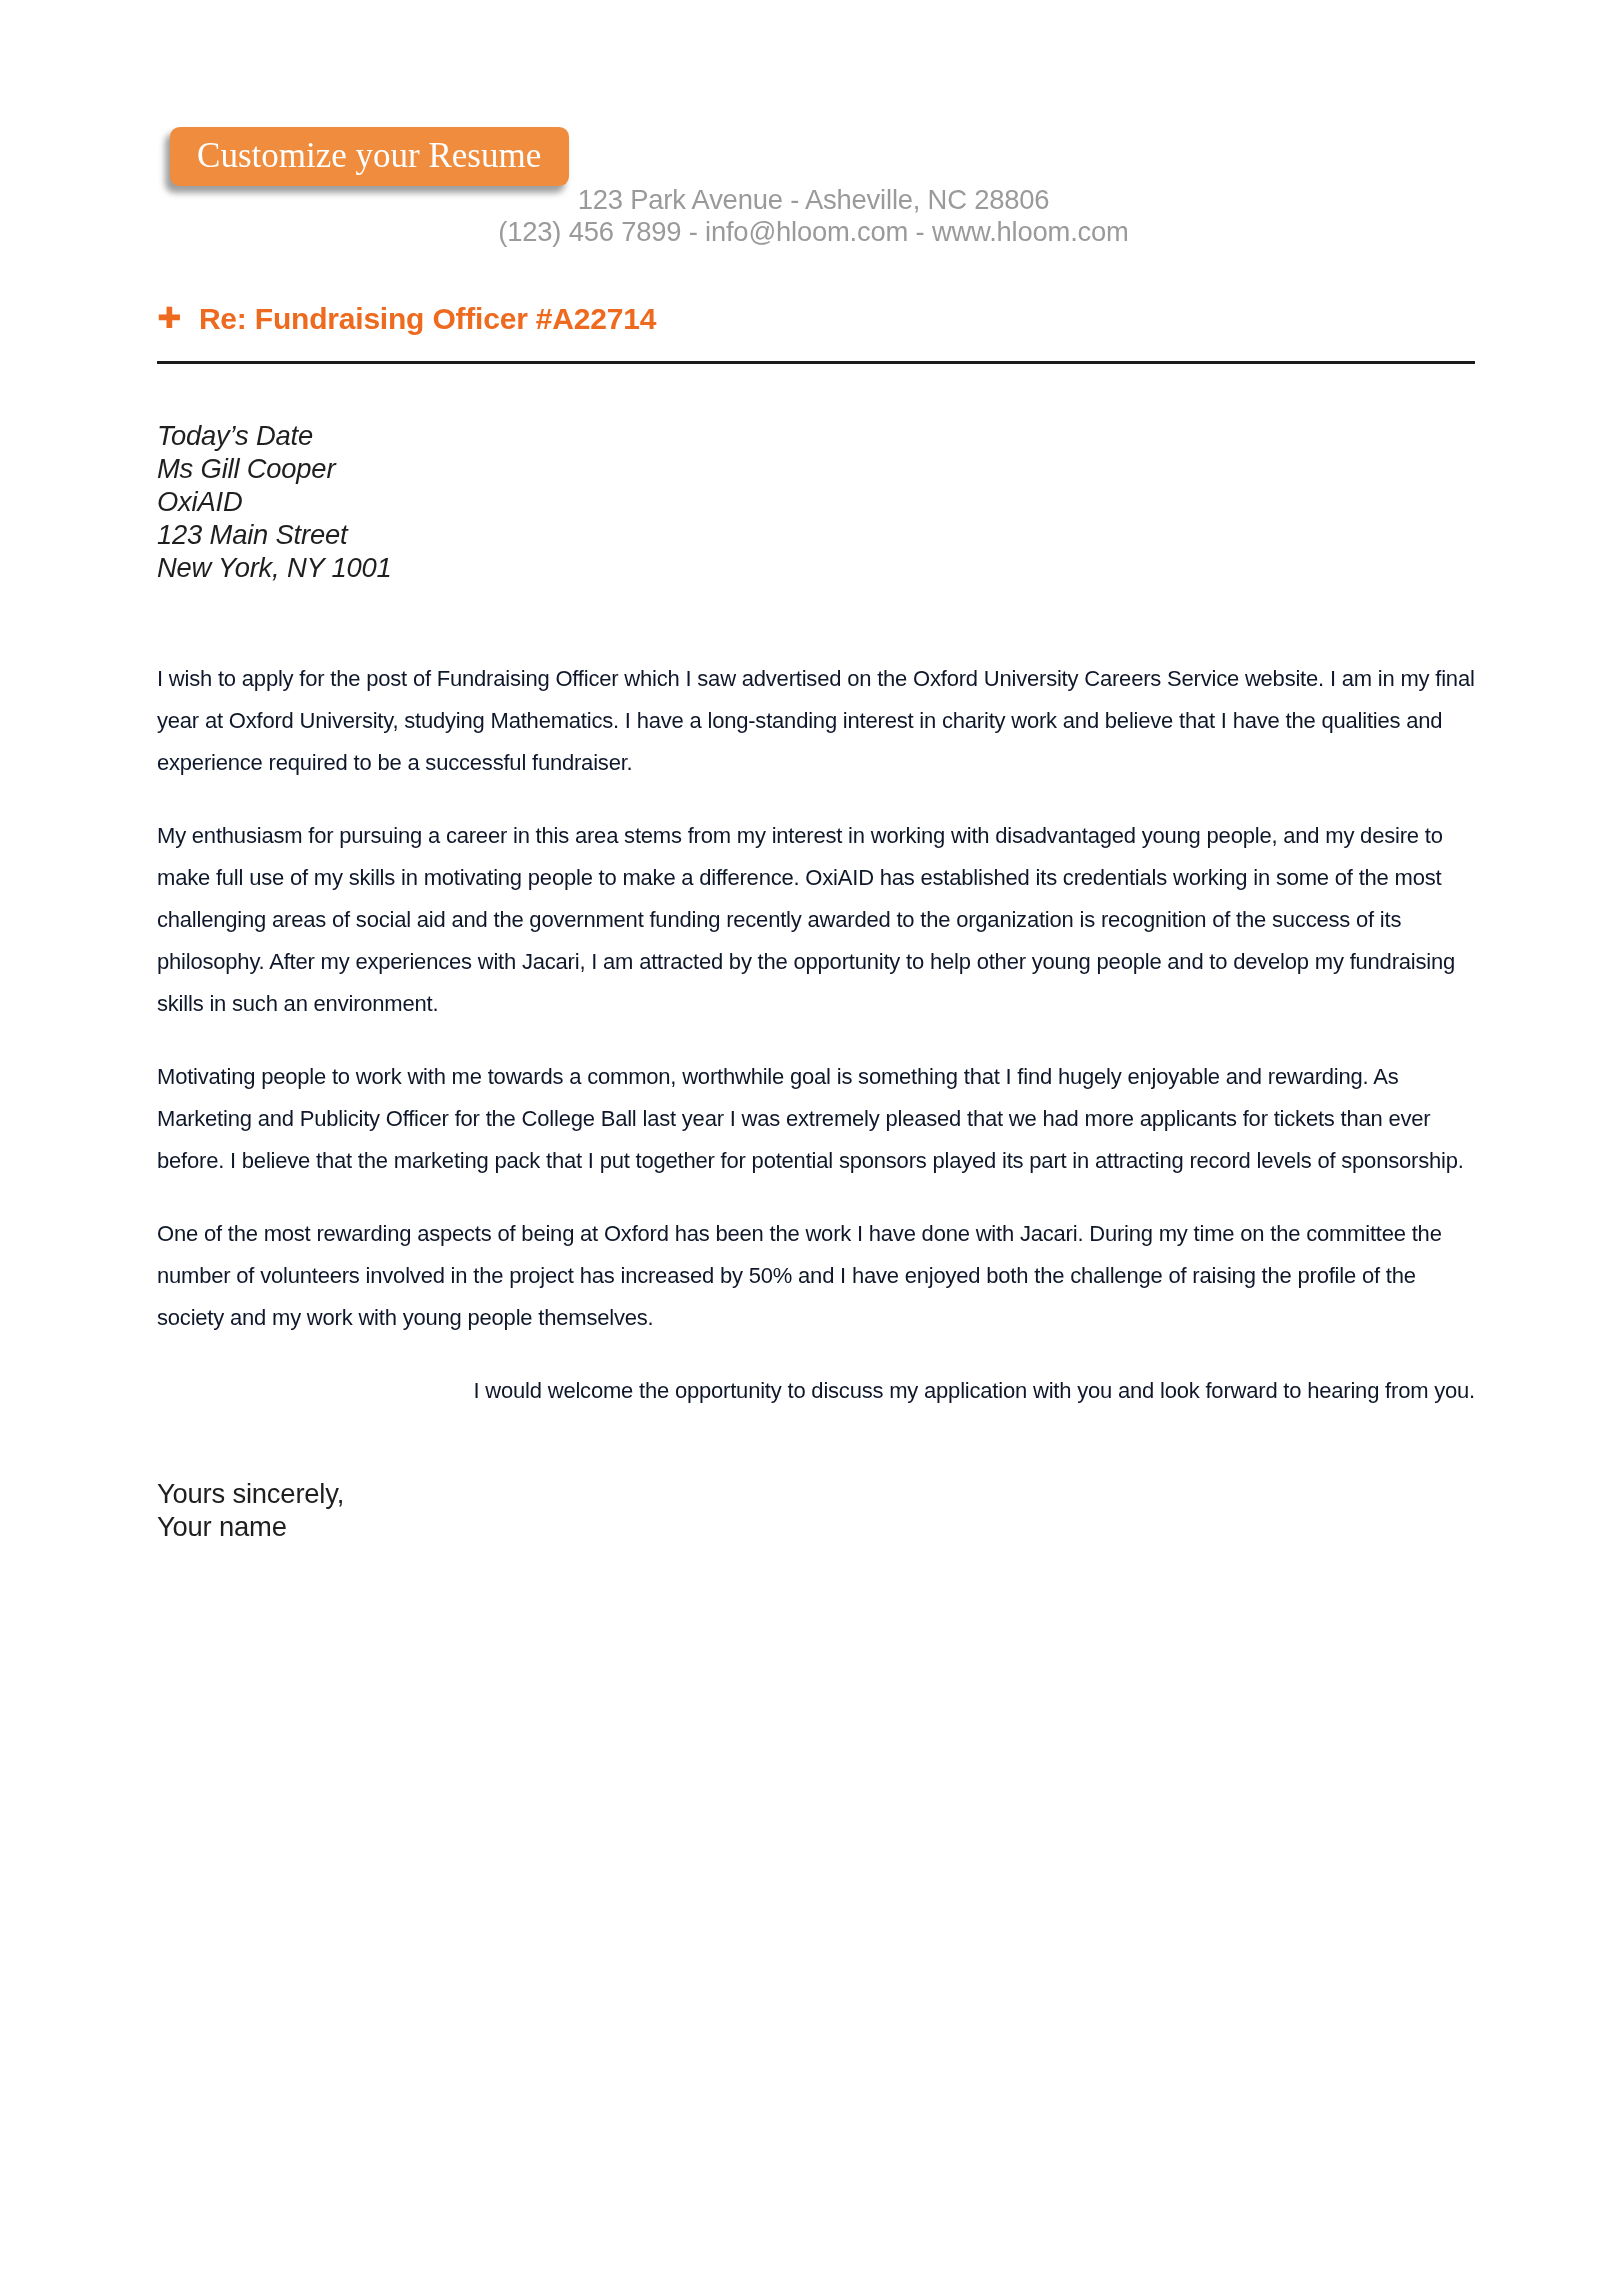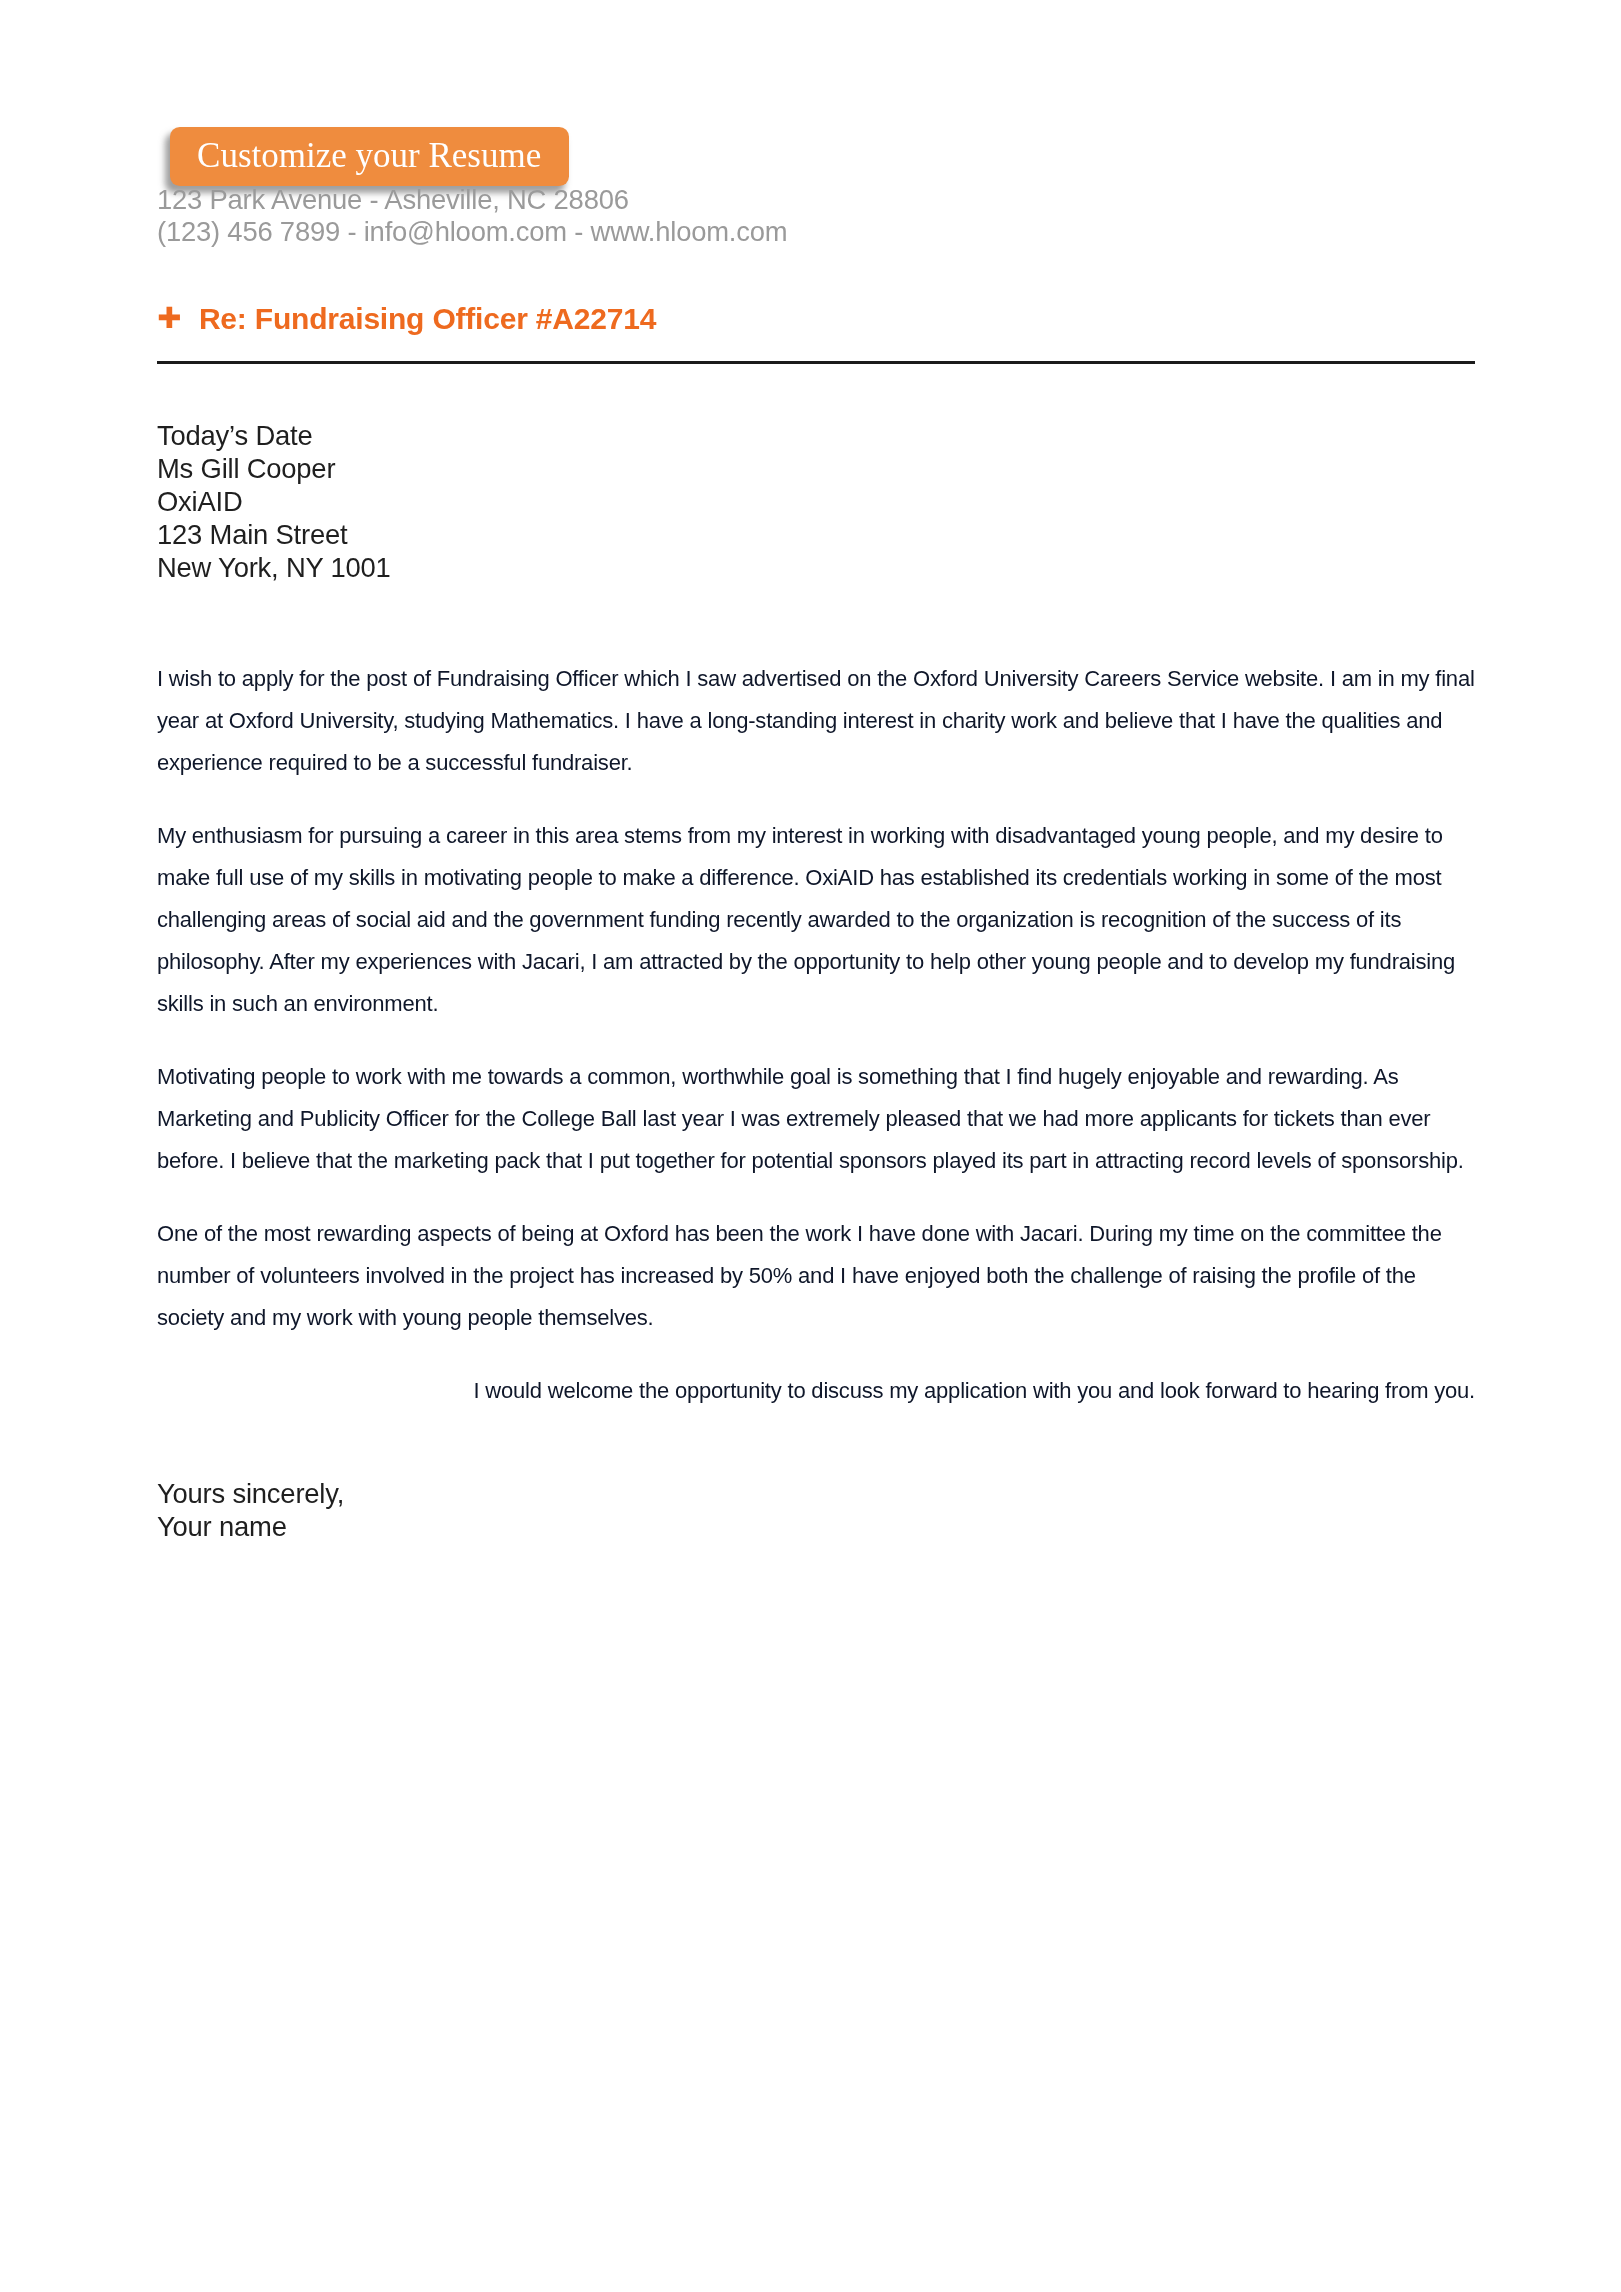--- a/index.html
+++ b/index.html
@@ -46,20 +46,21 @@
     -webkit-text-stroke: 1.3px #1d1d1d;
   }
 
   
   .address {
     margin-top: -2px;
     font-size: 27.4px;
     line-height: 32px;
     letter-spacing: -0.2px;
     color: #9a9a9a;
+    text-align: center;
   }
 
   
   .subject-row {
     margin-top: 51px;
     display: flex;
     align-items: center;
     gap: 17.6px;
   }
   .plus-icon {
@@ -83,20 +84,21 @@
     background: #1b1b1b;
   }
 
   
   .recipient-block {
     margin-top: 55px;
     font-size: 27.4px;
     line-height: 33px;
     letter-spacing: -0.2px;
     color: #1f1f1f;
+    font-style: italic;
   }
 
   .letter-body {
     margin-top: 74px;
     width: 1318px;
     font-size: 22px;
     line-height: 42px;
     letter-spacing: -0.2px;
     color: #0f172a;
   }

